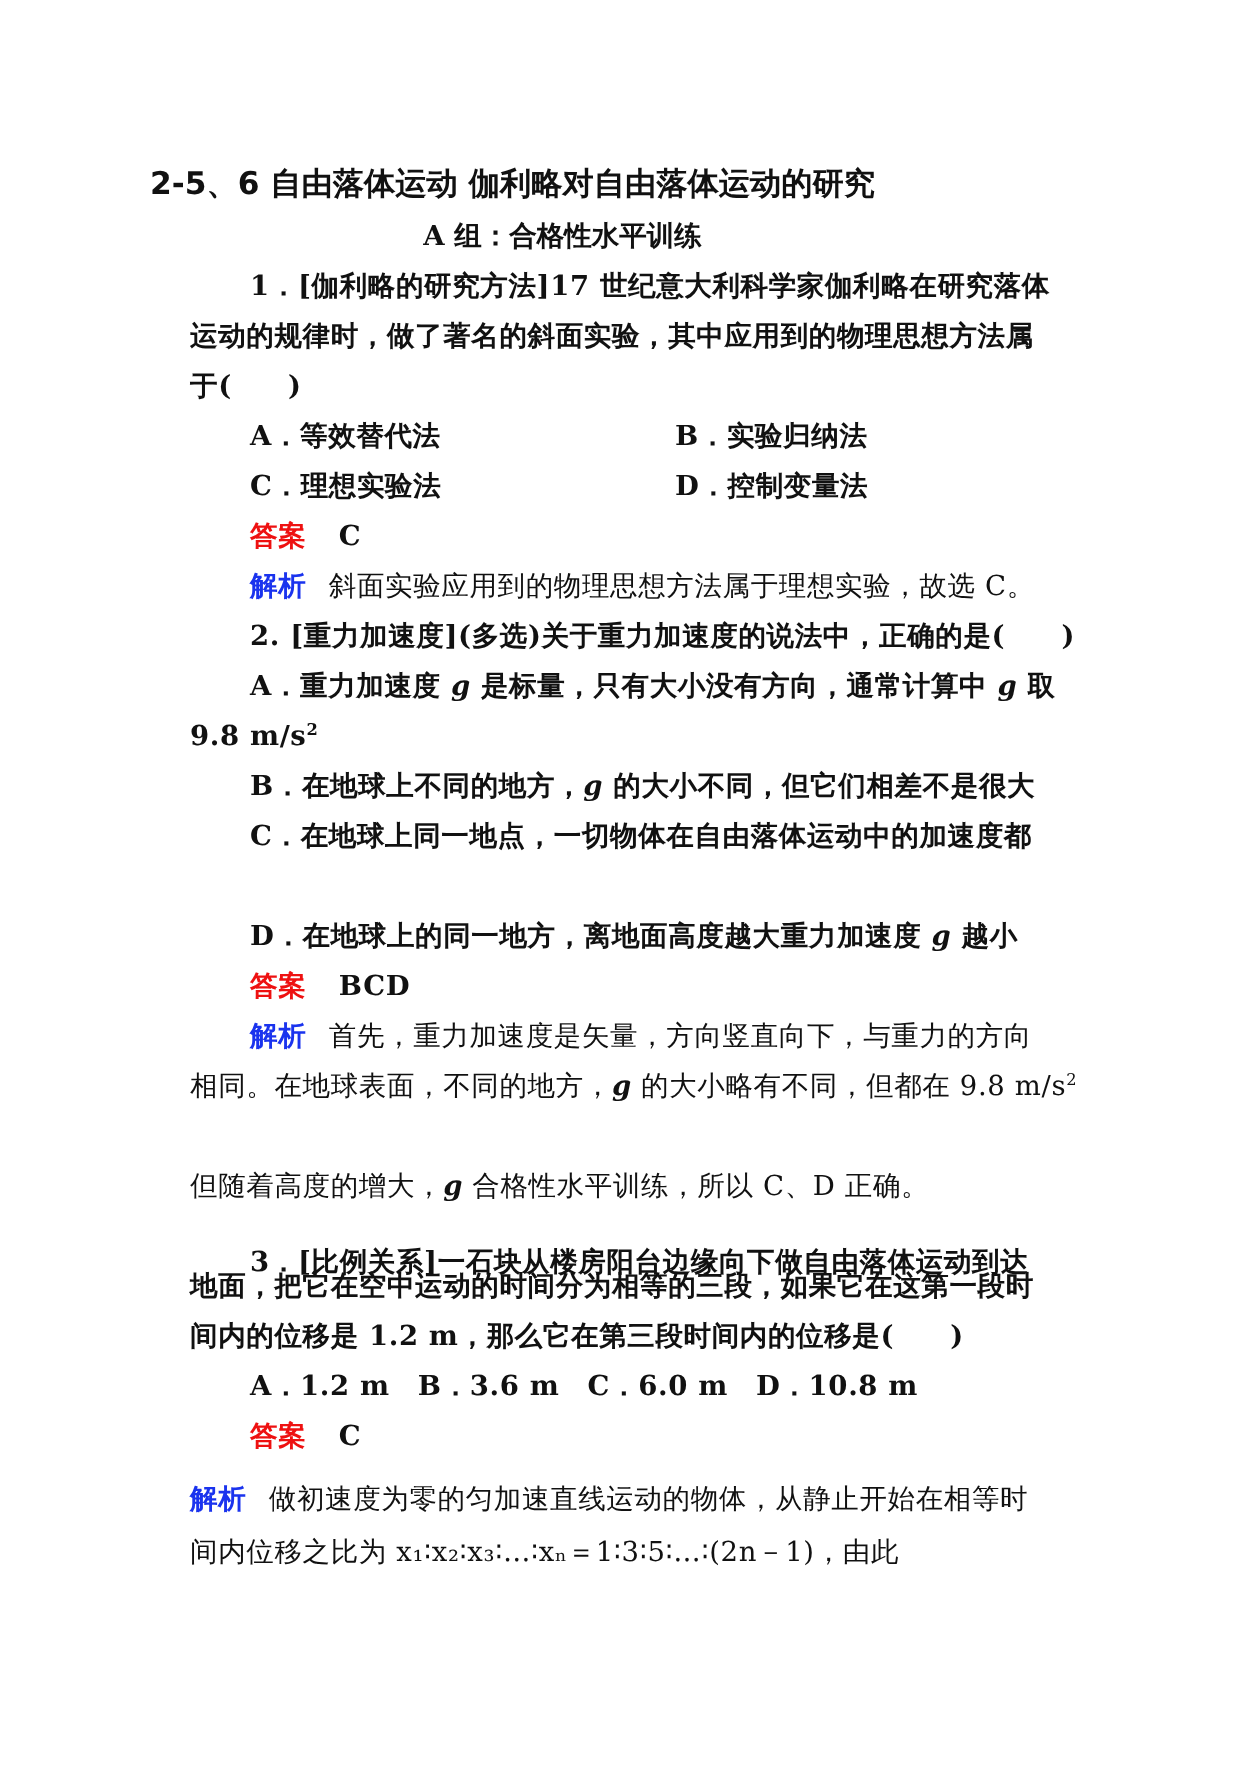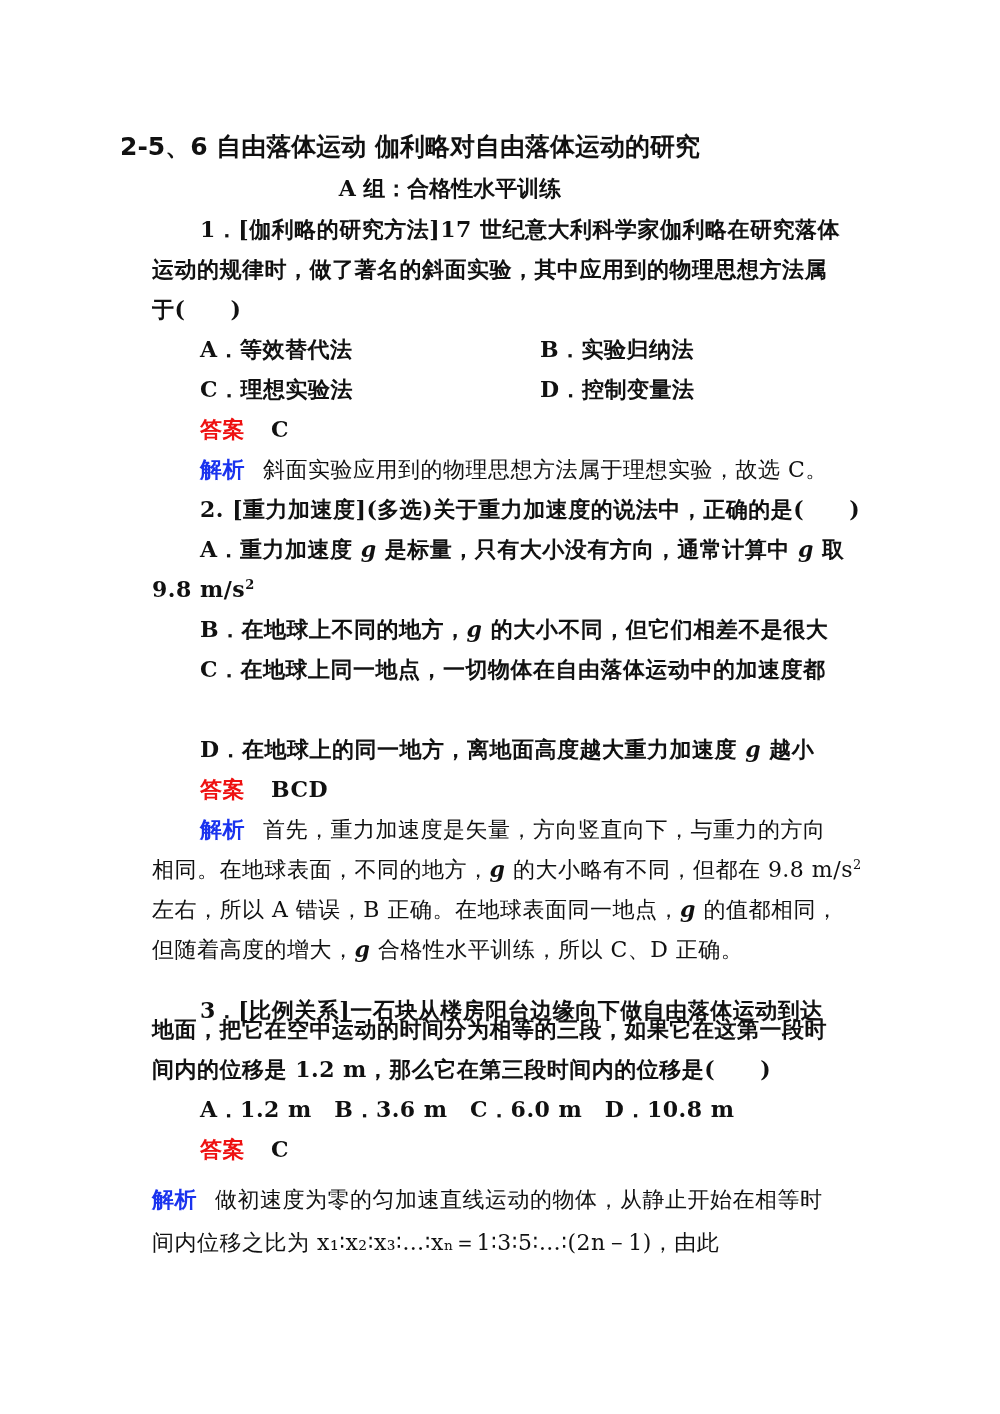--- a/index.html
+++ b/index.html
@@ -66,23 +66,20 @@
   <div class="line indent" style="top:774px">
     <span class="ans-label">答案</span><span>BCD</span>
   </div>
 
   <div class="line indent" style="top:814px; font-weight:normal">
     <span class="exp-label" style="font-weight:bold">解析</span><span>首先，重力加速度是矢量，方向竖直向下，与重力的方向</span>
   </div>
   <div class="line" style="top:854px; font-weight:normal">
     <span>相同。在地球表面，不同的地方，</span><b class="it">g</b><span> 的大小略有不同，但都在 9.8 m/s</span><sup>2</sup>
   </div>
-  <div class="line" style="top:894px; font-weight:normal">
-    <span>左右，所以 A 错误，B 正确。在地球表面同一地点，</span><b class="it">g</b><span> 的值都相同，</span>
-  </div>
   <div class="line" style="top:934px; font-weight:normal">
     <span>但随着高度的增大，</span><b class="it">g</b><span> 合格性水平训练，所以 C、D 正确。</span>
   </div>
 
   <div class="line indent" style="top:995px">3．[比例关系]一石块从楼房阳台边缘向下做自由落体运动到达</div>
   <div class="line" style="top:1014px">地面，把它在空中运动的时间分为相等的三段，如果它在这第一段时</div>
   <div class="line" style="top:1054px">间内的位移是 1.2 m，那么它在第三段时间内的位移是(　　)</div>
   <div class="line indent" style="top:1094px">A．1.2 m　B．3.6 m　C．6.0 m　D．10.8 m</div>
 
   <div class="line indent" style="top:1134px">

